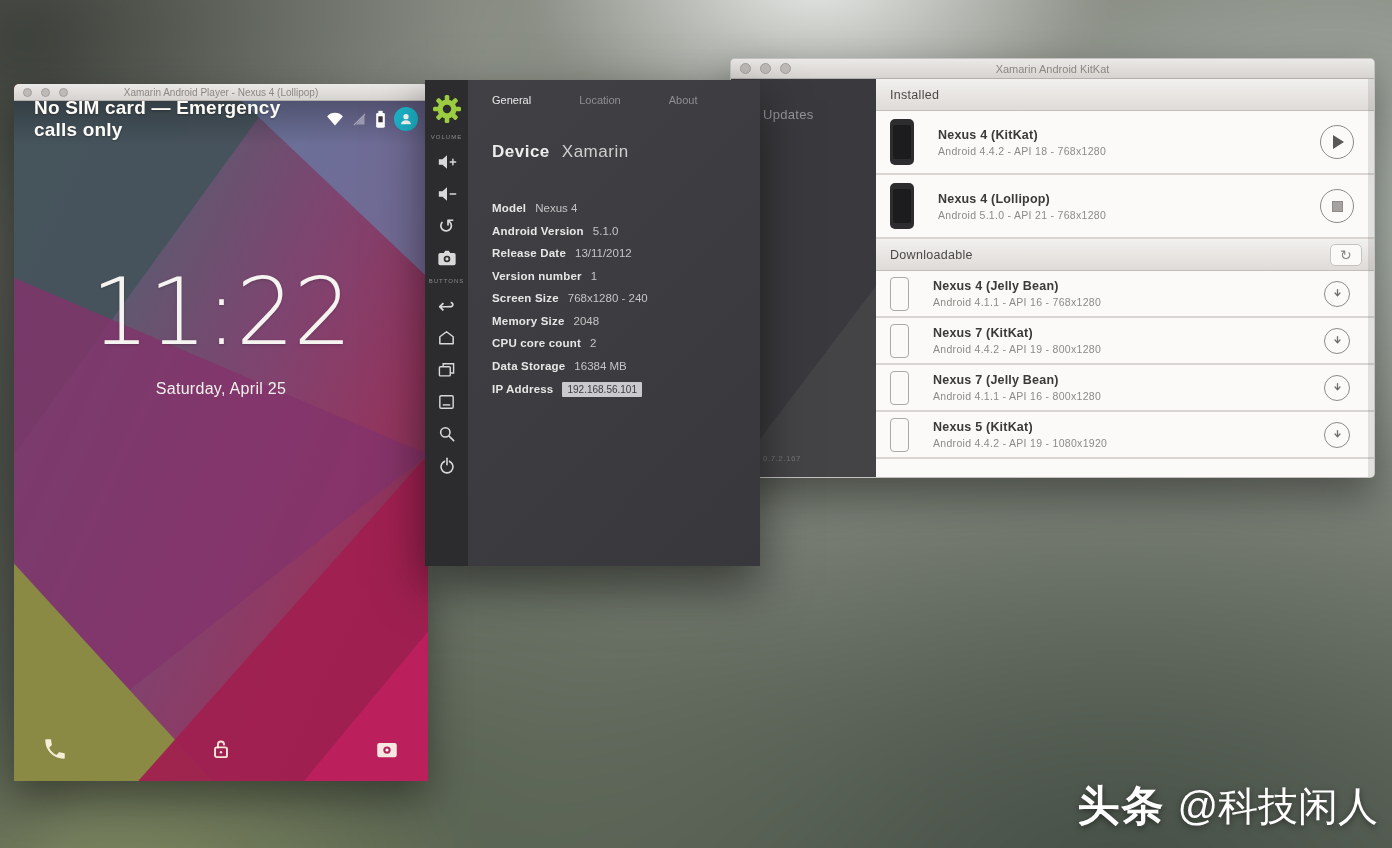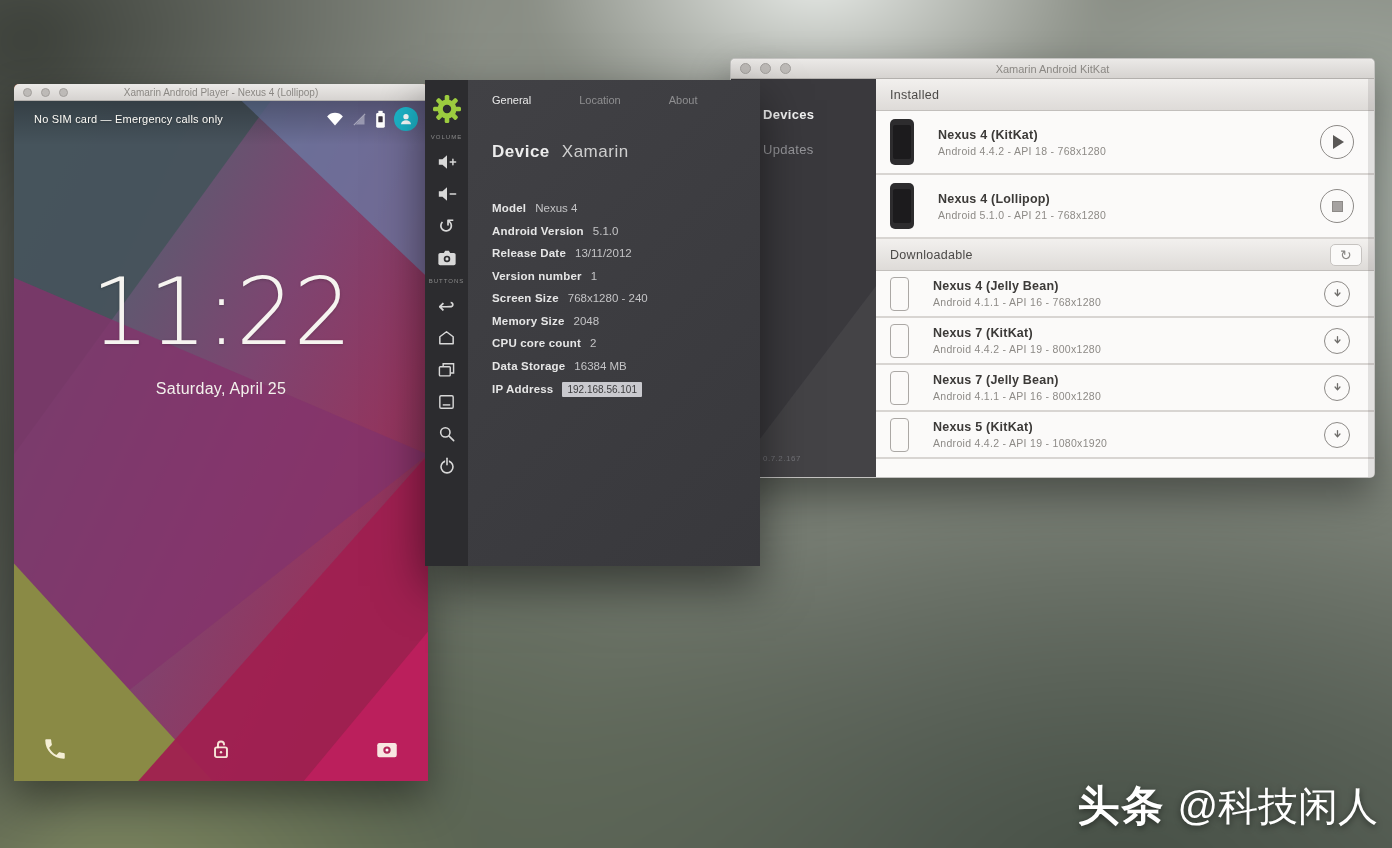--- a/index.html
+++ b/index.html
@@ -50,21 +50,21 @@
   .w2 { background:#6a7ba4; clip-path:polygon(55% 0,100% 0,100% 26%); opacity:.75; }
   .w3 { background:#83336b; clip-path:polygon(0 26%,100% 52%,0 100%); opacity:.8; }
   .w4 { background:#8a8a45; clip-path:polygon(0 68%,48% 100%,0 100%); }
   .w5 { background:#a02050; clip-path:polygon(30% 100%,100% 52%,100% 100%); opacity:.95; }
   .w6 { background:#bb1f5c; clip-path:polygon(70% 100%,100% 78%,100% 100%); }
   .statusbar-shade { position:absolute; left:0; right:0; top:0; height:44px;
     background:linear-gradient(rgba(0,0,0,.25),rgba(0,0,0,0)); }
 
   .statusbar { position:absolute; left:0; right:0; top:0; height:36px; display:flex; align-items:center;
     padding:0 10px 0 20px; color:#fdfbf6; }
-  .status-text { font-size:11px; letter-spacing:.2px; flex:1; text-shadow:0 1px 2px rgba(0,0,0,.25); }
+  .status-text { font-size:19px; letter-spacing:.2px; flex:1; text-shadow:0 1px 2px rgba(0,0,0,.25);font-weight:bold; }
   .status-icons { display:flex; align-items:center; gap:7px; }
   .avatar { width:24px; height:24px; border-radius:50%; background:#1cb5c9; display:flex; align-items:center; justify-content:center; }
 
   .clock { position:absolute; left:0; right:0; top:158px; text-align:center; color:#f6f4f0; }
   .clock .time { font-family:"DejaVu Sans", sans-serif; font-weight:200; font-size:92px; letter-spacing:-1px;
     text-shadow:0 1px 3px rgba(0,0,0,.18); }
   .clock .date { margin-top:14px; font-size:16px; letter-spacing:.3px; color:#f3f1ec; }
 
   .lock-actions { position:absolute; left:0; right:0; bottom:14px; height:36px;
     display:flex; align-items:center; justify-content:space-between; padding:0 28px; }
@@ -347,21 +347,20 @@
   <div class="titlebar">
     <div class="lights">
       <span class="light"></span>
       <span class="light"></span>
       <span class="light"></span>
     </div>
     <div class="win-title">Xamarin Android KitKat</div>
   </div>
   <div class="manager-body">
     <div class="m-sidebar">
-      <div class="side-item active">Devices</div>
       <div class="side-item">Updates</div>
       <div class="side-version">0.7.2.167</div>
     </div>
     <div class="device-list">
 
       <div class="sec-header">
         <span>Installed</span>
       </div>
 
       <div class="dev-row installed">

